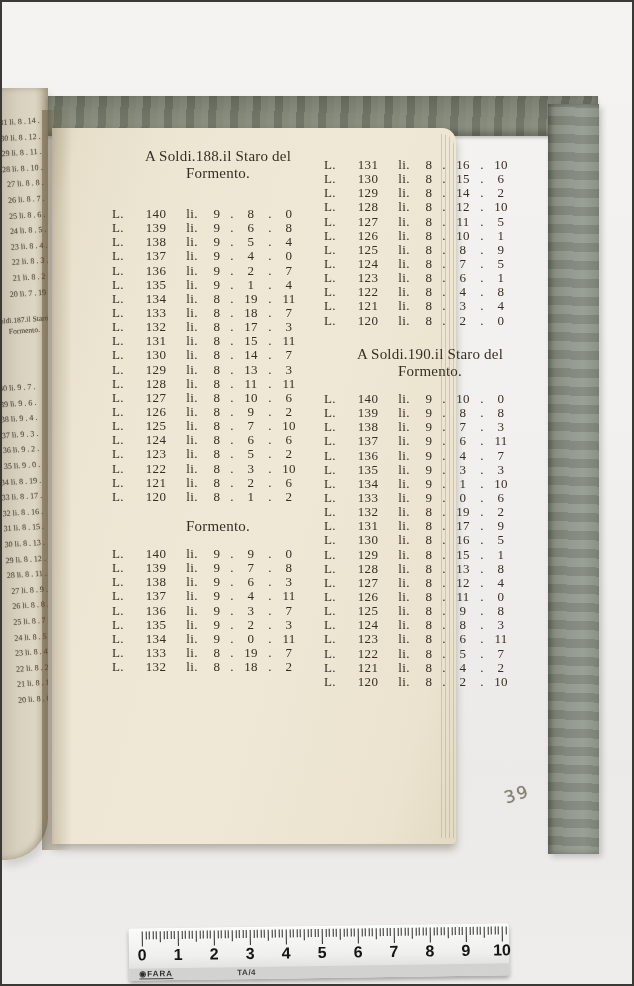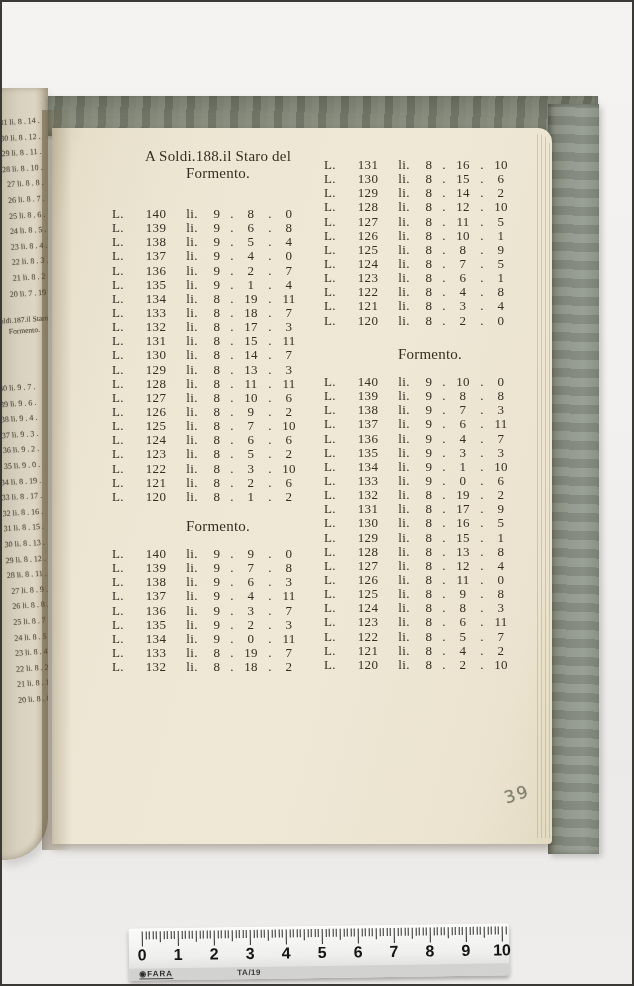--- a/index.html
+++ b/index.html
@@ -35,21 +35,21 @@
   }
   .cover-right{
     position:absolute;left:546px;top:102px;width:51px;height:750px;
     background:
       repeating-linear-gradient(2deg,rgba(255,255,255,.06) 0 9px,rgba(0,0,0,.08) 9px 18px),
       linear-gradient(90deg,#7c8272 0%,#8d9488 40%,#939a8e 70%,#848b7e 100%);
     box-shadow:inset 3px 0 5px rgba(0,0,0,.28), 3px 3px 6px rgba(0,0,0,.18);
   }
   
   .page{
-    position:absolute;left:50px;top:126px;width:500px;height:716px;
+    position:absolute;left:50px;top:126px;width:404px;height:716px;
     background:
       linear-gradient(105deg,#d9d0ba 0%,#e7dfca 5%,#ede6d3 22%,#efe8d6 55%,#ebe3cf 88%,#e3dac3 100%),
       #ece5d1;
     border-top-right-radius:14px;border-bottom-right-radius:4px;
     box-shadow:0 5px 9px rgba(70,55,30,.35);
     color:#372e23;
   }
   .page-stack{
     position:absolute;right:2px;top:6px;width:13px;height:704px;
     background:repeating-linear-gradient(90deg,rgba(146,126,90,.38) 0 1px,rgba(0,0,0,0) 1px 4px);
@@ -588,20 +588,21 @@
             <span class="c-li">li.</span>
             <span class="c-a">8</span>
             <span class="c-d">.</span>
             <span class="c-b">2</span>
             <span class="c-d">.</span>
             <span class="c-c">0</span>
           </div>
         </div>
     </div>
     <div class="tcol" style="left:272px;top:218px;">
+      <div class="t-title">A Soldi.190.il Staro del</div>
       <div class="t-title">Formento.</div>
       <div class="rows" style="margin-top:12px;">
           <div class="row">
             <span class="c-l">L.</span>
             <span class="c-num">140</span>
             <span class="c-li">li.</span>
             <span class="c-a">9</span>
             <span class="c-d">.</span>
             <span class="c-b">10</span>
             <span class="c-d">.</span>
@@ -928,17 +929,17 @@
         <span class="rnum" style="left: 144px;">4</span>
         <span class="rnum" style="left: 180px;">5</span>
         <span class="rnum" style="left: 216px;">6</span>
         <span class="rnum" style="left: 252px;">7</span>
         <span class="rnum" style="left: 288px;">8</span>
         <span class="rnum" style="left: 324px;">9</span>
         <span class="rnum" style="left: 360px;">10</span>
       </div>
     <div class="ruler-foot">
       <span class="brand">◉<span>FARA</span></span>
-      <span class="model">TA/19</span>
+      <span class="model">TA/4</span>
     </div>
   </div>
 
 </div>
 
 </body></html>

